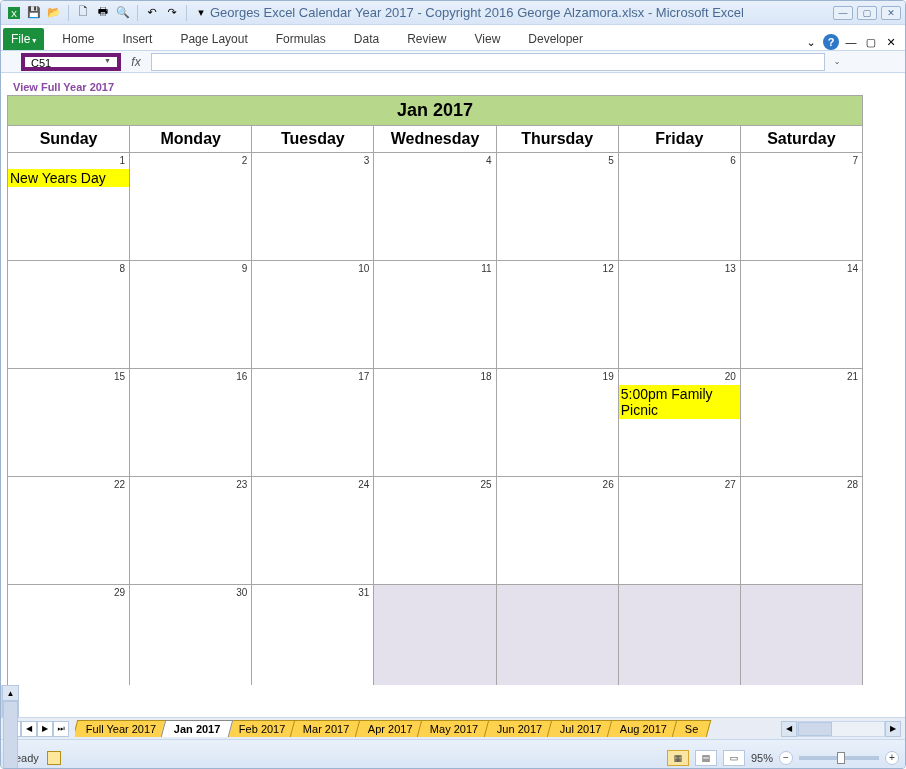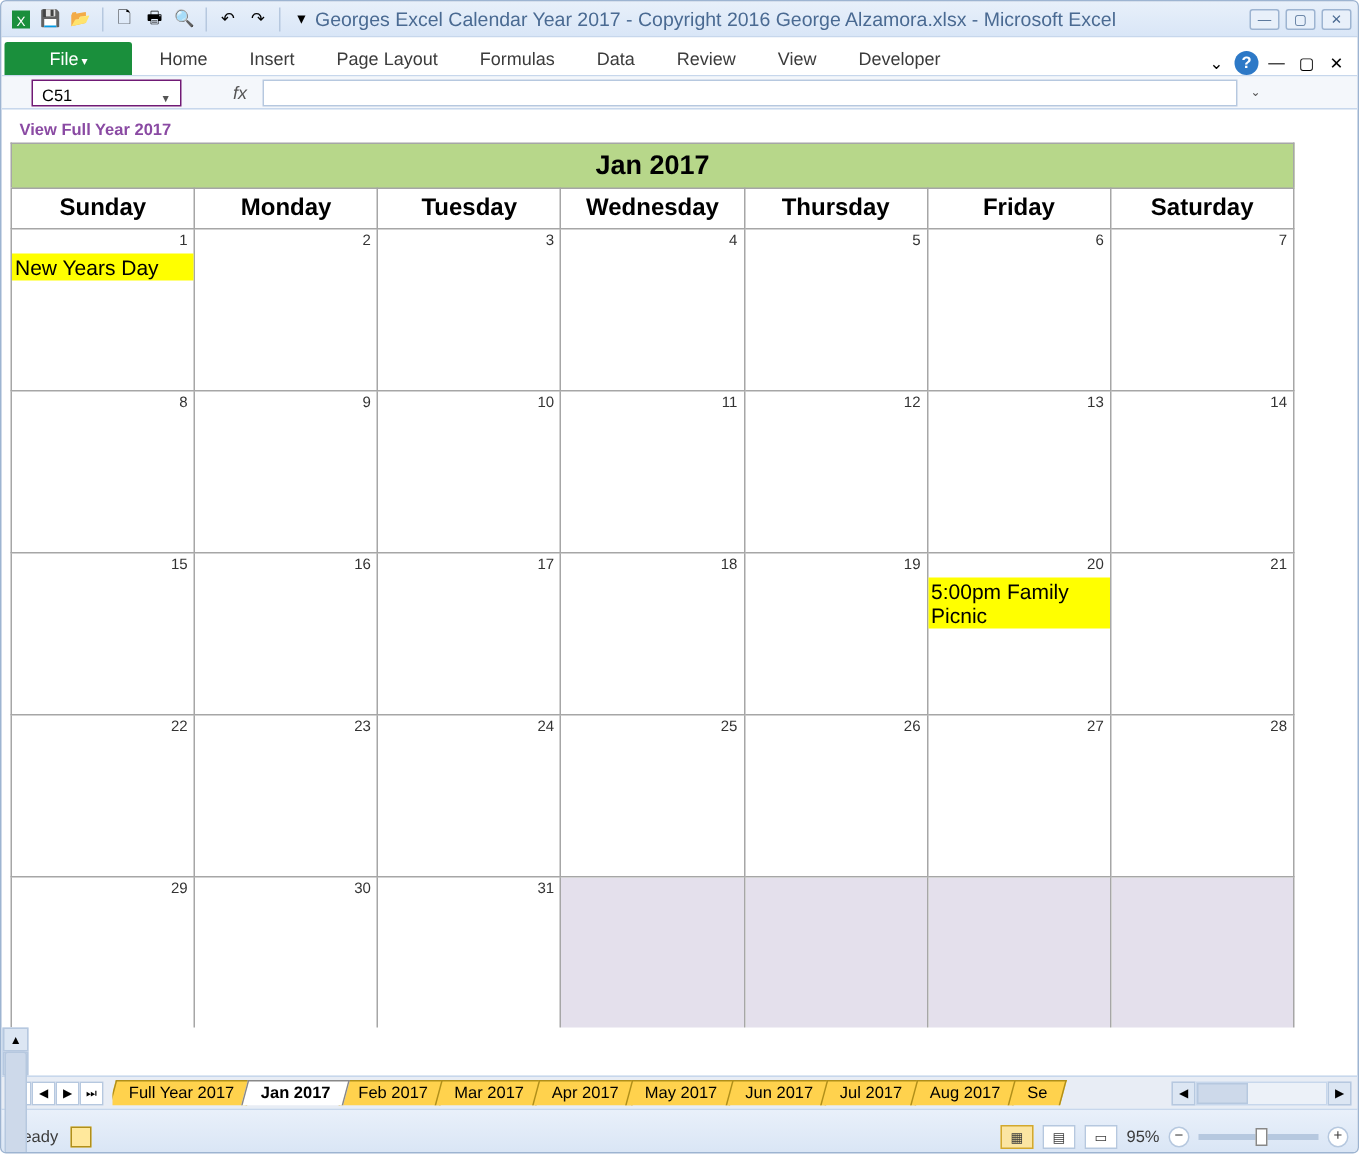--- a/index.html
+++ b/index.html
@@ -9,32 +9,32 @@
 .titlebar { height: 24px; background: linear-gradient(#e8f0fa, #d9e6f7); display: flex; align-items: center; padding: 0 4px; border-bottom: 1px solid #c7d7ec; }
 .qat { display: flex; gap: 2px; align-items: center; }
 .qat-icon { width: 18px; height: 18px; display: inline-flex; align-items: center; justify-content: center; font-size: 11px; cursor: pointer; }
 .qat-sep { width: 1px; height: 16px; background: #b6c8df; margin: 0 3px; }
 .title-text { flex: 1; text-align: left; font-size: 13px; color: #4a6a92; }
 .win-controls { display: flex; gap: 4px; }
 .win-btn { width: 20px; height: 14px; border: 1px solid #9db4d1; border-radius: 2px; background: #e8f0fa; display: flex; align-items: center; justify-content: center; font-size: 9px; color: #4a6a92; cursor: pointer; }
 
 
 .ribbon { height: 26px; background: #fff; display: flex; align-items: flex-end; border-bottom: 1px solid #c7d7ec; padding-left: 2px; }
-.file-tab { background: #1a8f3c; color: #fff; padding: 4px 30px; font-size: 12px; border-radius: 2px 2px 0 0; cursor: pointer; margin-right: 4px; }
+.file-tab { background: #1a8f3c; color: #fff; padding: 4px 8px; font-size: 12px; border-radius: 2px 2px 0 0; cursor: pointer; margin-right: 4px; }
 .file-tab .arrow { font-size: 8px; margin-left: 2px; }
 .ribbon-tab { padding: 4px 14px; font-size: 12px; color: #3b3b3b; cursor: pointer; }
 .ribbon-right { margin-left: auto; display: flex; align-items: center; gap: 4px; padding-right: 6px; }
 .ribbon-right span { width: 16px; height: 16px; display: inline-flex; align-items: center; justify-content: center; font-size: 11px; cursor: pointer; }
 .help-orb { background: #2d79c7; color: #fff; border-radius: 50%; width: 16px; height: 16px; font-weight: bold; }
 
 
 .formula-bar { height: 22px; display: flex; align-items: center; border-bottom: 1px solid #c7d7ec; background: #f4f7fb; padding: 0 60px 0 20px; }
-.name-box { width: 100px; height: 18px; background: #fff; border: 1px solid #701a75; font-size: 11px; padding: 0 6px; display: flex; align-items: flex-end; justify-content: space-between; }
+.name-box { width: 100px; height: 18px; background: #fff; border: 4px solid #701a75; font-size: 11px; padding: 0 6px; display: flex; align-items: flex-start; justify-content: space-between; }
 .name-box .dd { font-size: 7px; color: #555; }
-.fx-btn { width: 22px; text-align: center; font-style: italic; font-size: 12px; color: #555; cursor: pointer; margin-left: 28px; }
+.fx-btn { width: 22px; text-align: center; font-style: italic; font-size: 12px; color: #555; cursor: pointer; margin-left: 4px; }
 .formula-input { flex: 1; height: 18px; border: none; background: #fff; border: 1px solid #b6c8df; font-size: 11px; padding: 0 4px; margin-left: 4px; }
 .formula-expand { width: 16px; text-align: center; font-size: 8px; color: #555; cursor: pointer; margin-left: 4px; }
 
 
 .sheet-wrap { position: relative; height: 644px; display: flex; flex-direction: column; }
 .sheet-body { flex: 1; overflow: hidden; padding: 4px 0 0 6px; }
 .vscroll { width: 18px; background: #ecf1f8; border-left: 1px solid #c7d7ec; display: flex; flex-direction: column; }
 .vscroll .arrow-btn { height: 16px; background: #dce6f3; border: 1px solid #b6c8df; display: flex; align-items: center; justify-content: center; font-size: 8px; cursor: pointer; }
 .vscroll .track { flex: 1; position: relative; }
 .vscroll .thumb { position: absolute; top: 0; left: 1px; right: 1px; height: 80px; background: #cdd9ea; border: 1px solid #b6c8df; border-radius: 2px; }

